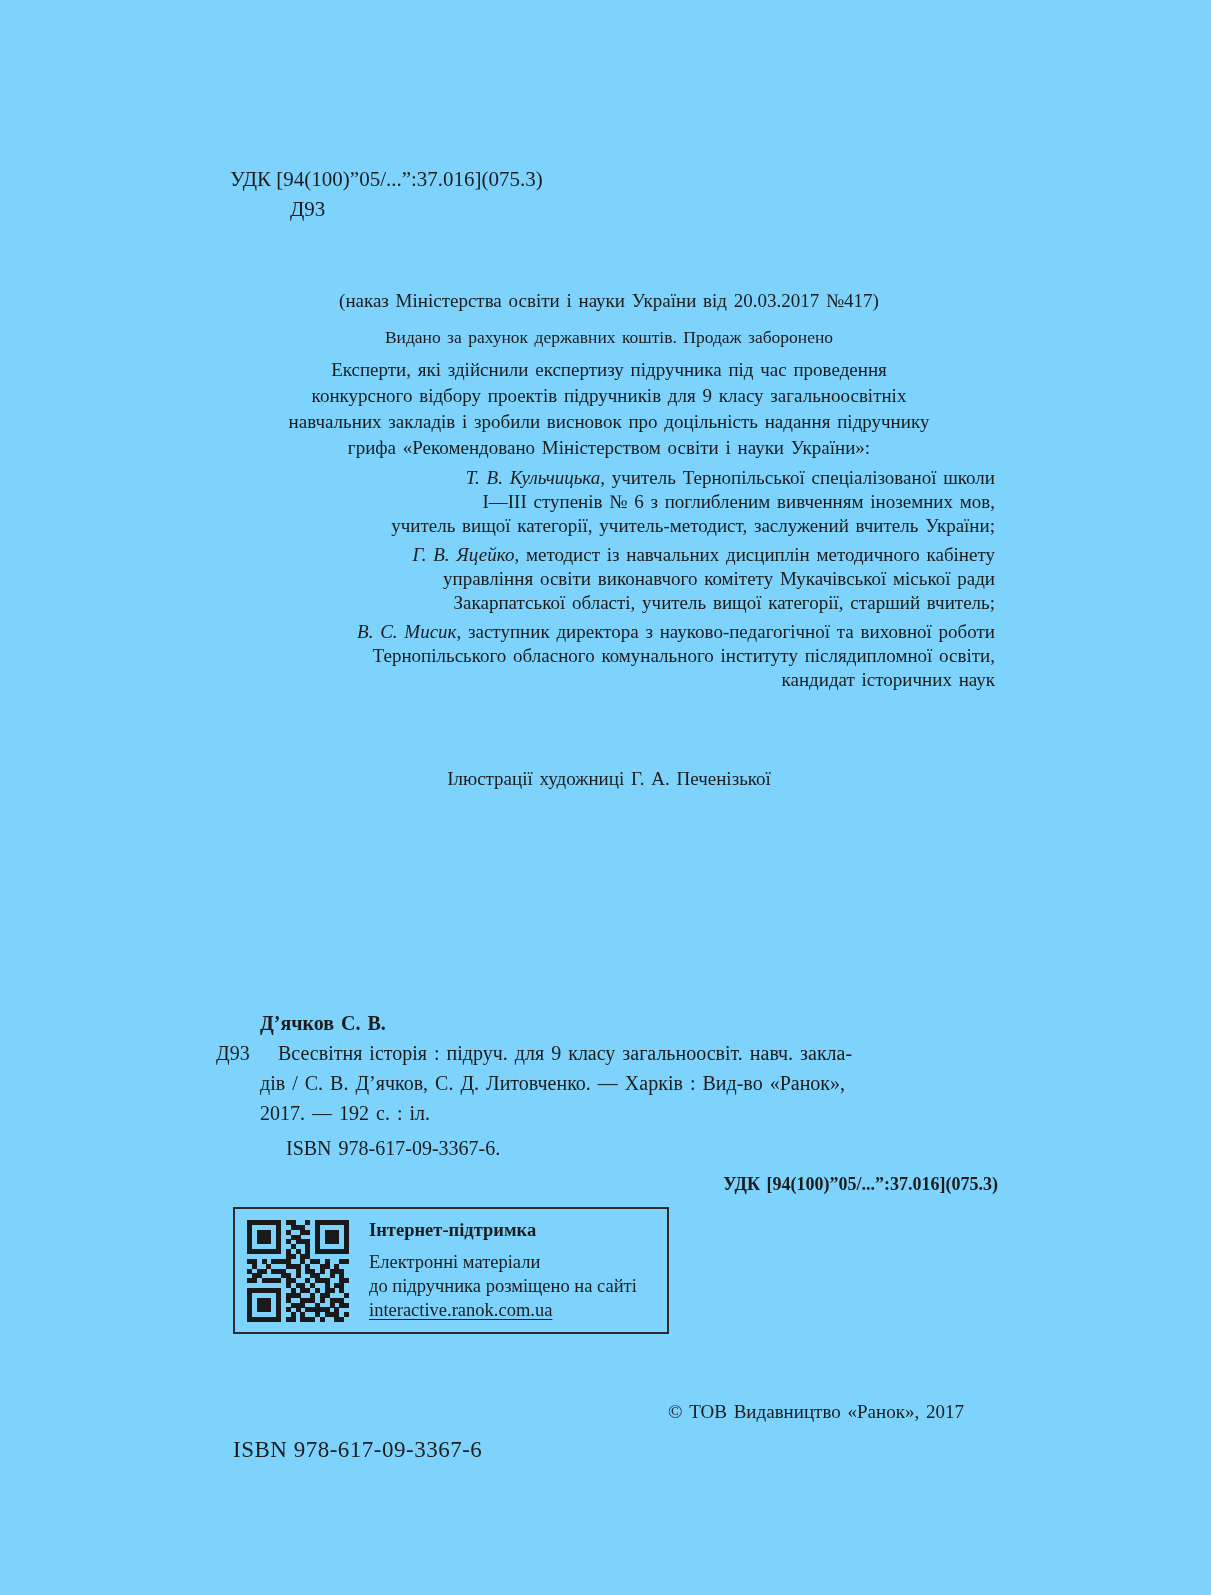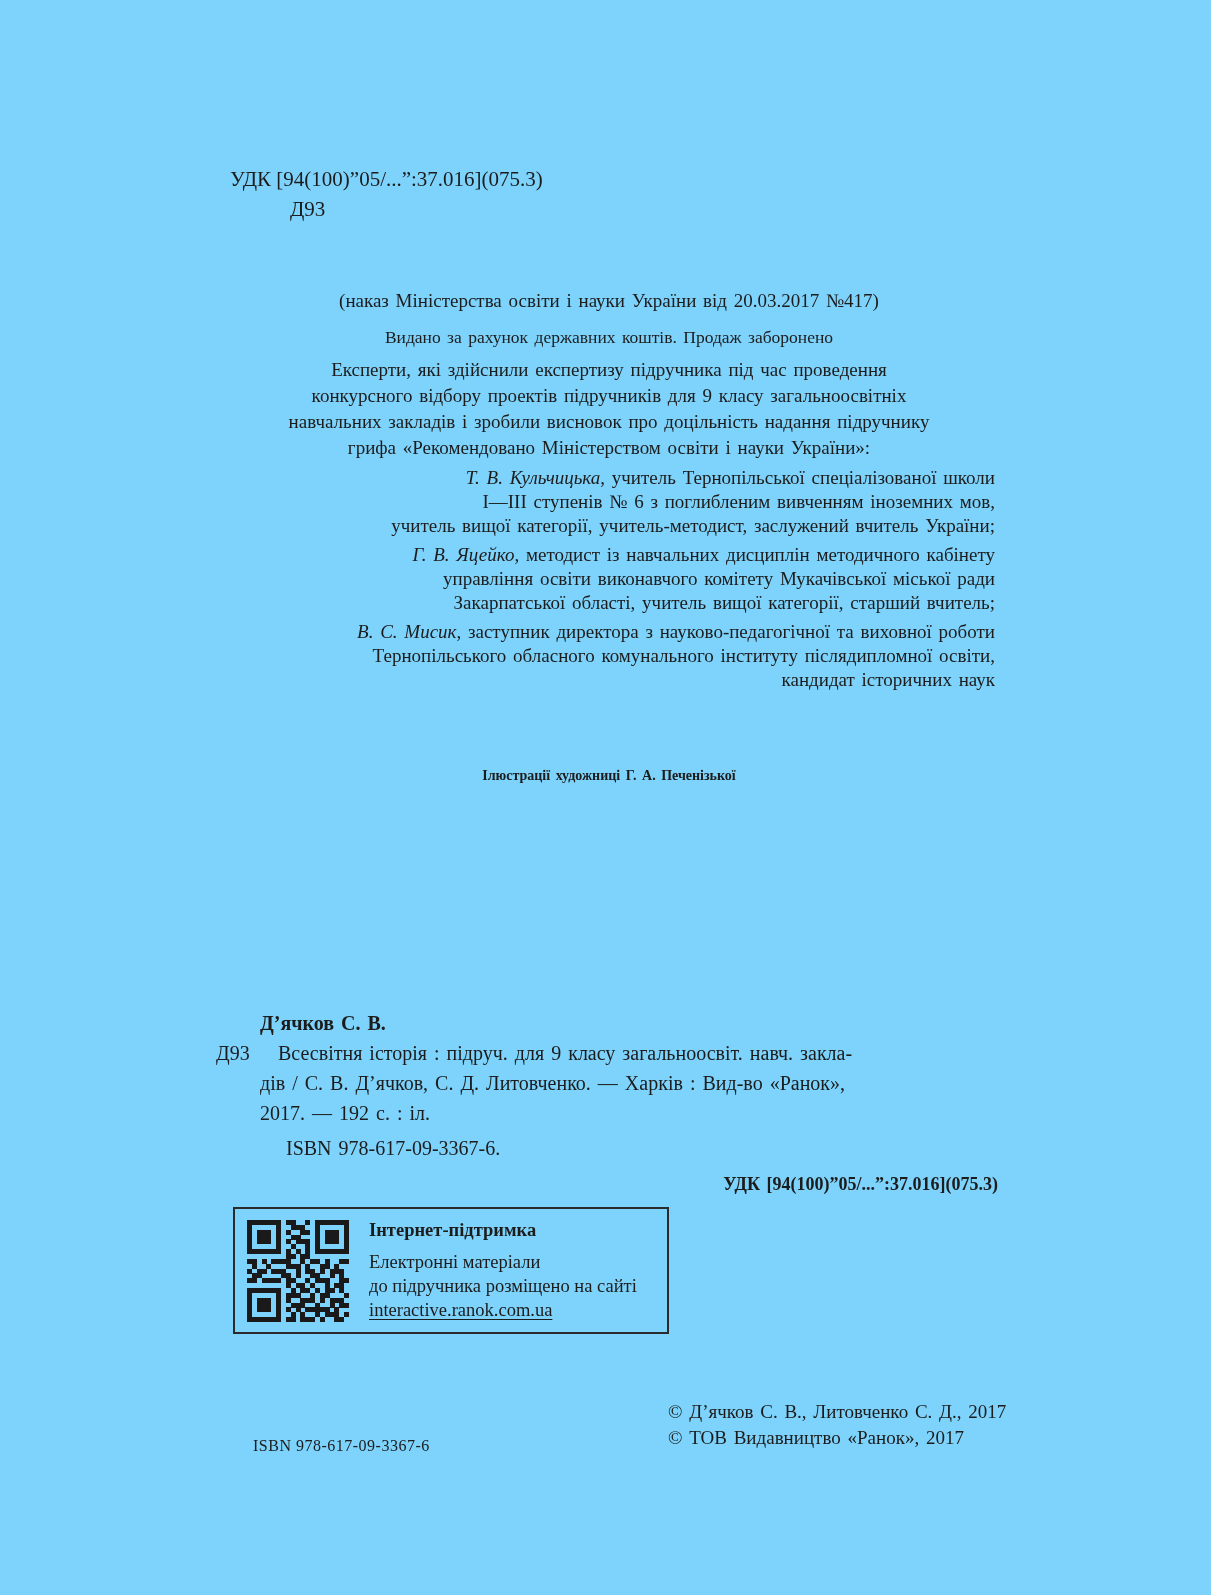--- a/index.html
+++ b/index.html
@@ -18,21 +18,21 @@
   #udk-top{left:230px;top:164px;font-size:21px;line-height:30px;}
   #udk-top .code{margin-left:60px;}
   
   #main-col{left:223px;top:287px;width:772px;text-align:center;font-size:19px;word-spacing:2px;}
   .rec-title{font-weight:bold;line-height:27px;}
   .rec-order{line-height:27px;}
   .vydano{font-size:17.5px;line-height:24px;margin-top:11px;}
   .intro{margin-top:8px;line-height:26px;}
   .expert{margin-top:5px;line-height:24px;text-align:right;}
   
-  #illustrations{left:223px;top:768px;width:772px;text-align:center;font-size:14px;word-spacing:2px;font-weight:bold;}
+  #illustrations{left:223px;top:768px;width:772px;text-align:center;font-size:19px;word-spacing:2px;}
   
   #catalog-card{left:216px;top:1008px;width:782px;font-size:20px;line-height:30px;word-spacing:2px;}
   #catalog-card .author{font-weight:bold;padding-left:44px;}
   #catalog-card .bib{position:relative;padding-left:44px;}
   #catalog-card .bib .code{position:absolute;left:0;top:0;}
   #catalog-card .bib .l1{text-indent:18px;}
   #catalog-card .isbn-line{padding-left:70px;margin-top:5px;}
   #catalog-card .udk-right{text-align:right;font-weight:bold;font-size:18px;margin-top:6px;}
   
   #qr-box{
@@ -41,21 +41,21 @@
     display:flex;align-items:center;padding:20px 12px;
   }
   #qr-box svg{width:102px;height:102px;flex:0 0 auto;shape-rendering:crispEdges;fill:#1a1a1a;}
   .qr-text{margin-left:20px;font-size:18.5px;}
   .qr-text .t{font-weight:bold;margin-bottom:9px;}
   .qr-text .l{line-height:24px;}
   .qr-text .url{text-decoration:underline;text-underline-offset:3px;color:#1c1c1c;}
   
   #copyright{left:668px;top:1399px;font-size:19px;line-height:26px;word-spacing:2px;}
   
-  #isbn-bottom{left:233px;top:1437px;font-size:16px;letter-spacing:0.5px;margin-left:20px;}
+  #isbn-bottom{left:233px;top:1437px;font-size:23px;letter-spacing:0.5px;}
 </style>
 </head>
 <body>
 
 <div class="page">
 
   <div class="abs" id="udk-top">
     <div>УДК [94(100)”05/...”:37.016](075.3)</div>
     <div class="code">Д93</div>
   </div>
@@ -349,19 +349,18 @@
       </svg>
     <div class="qr-text">
       <div class="t">Інтернет-підтримка</div>
       <div class="l">Електронні матеріали</div>
       <div class="l">до підручника розміщено на сайті</div>
       <div class="l"><span class="url">interactive.ranok.com.ua</span></div>
     </div>
   </div>
 
   <div class="abs" id="copyright">
-    <div>© Д’ячков С. В., Литовченко С. Д., 2017</div>
     <div>© ТОВ Видавництво «Ранок», 2017</div>
   </div>
 
   <div class="abs" id="isbn-bottom">ISBN 978-617-09-3367-6</div>
 
 </div>
 
 </body></html>

